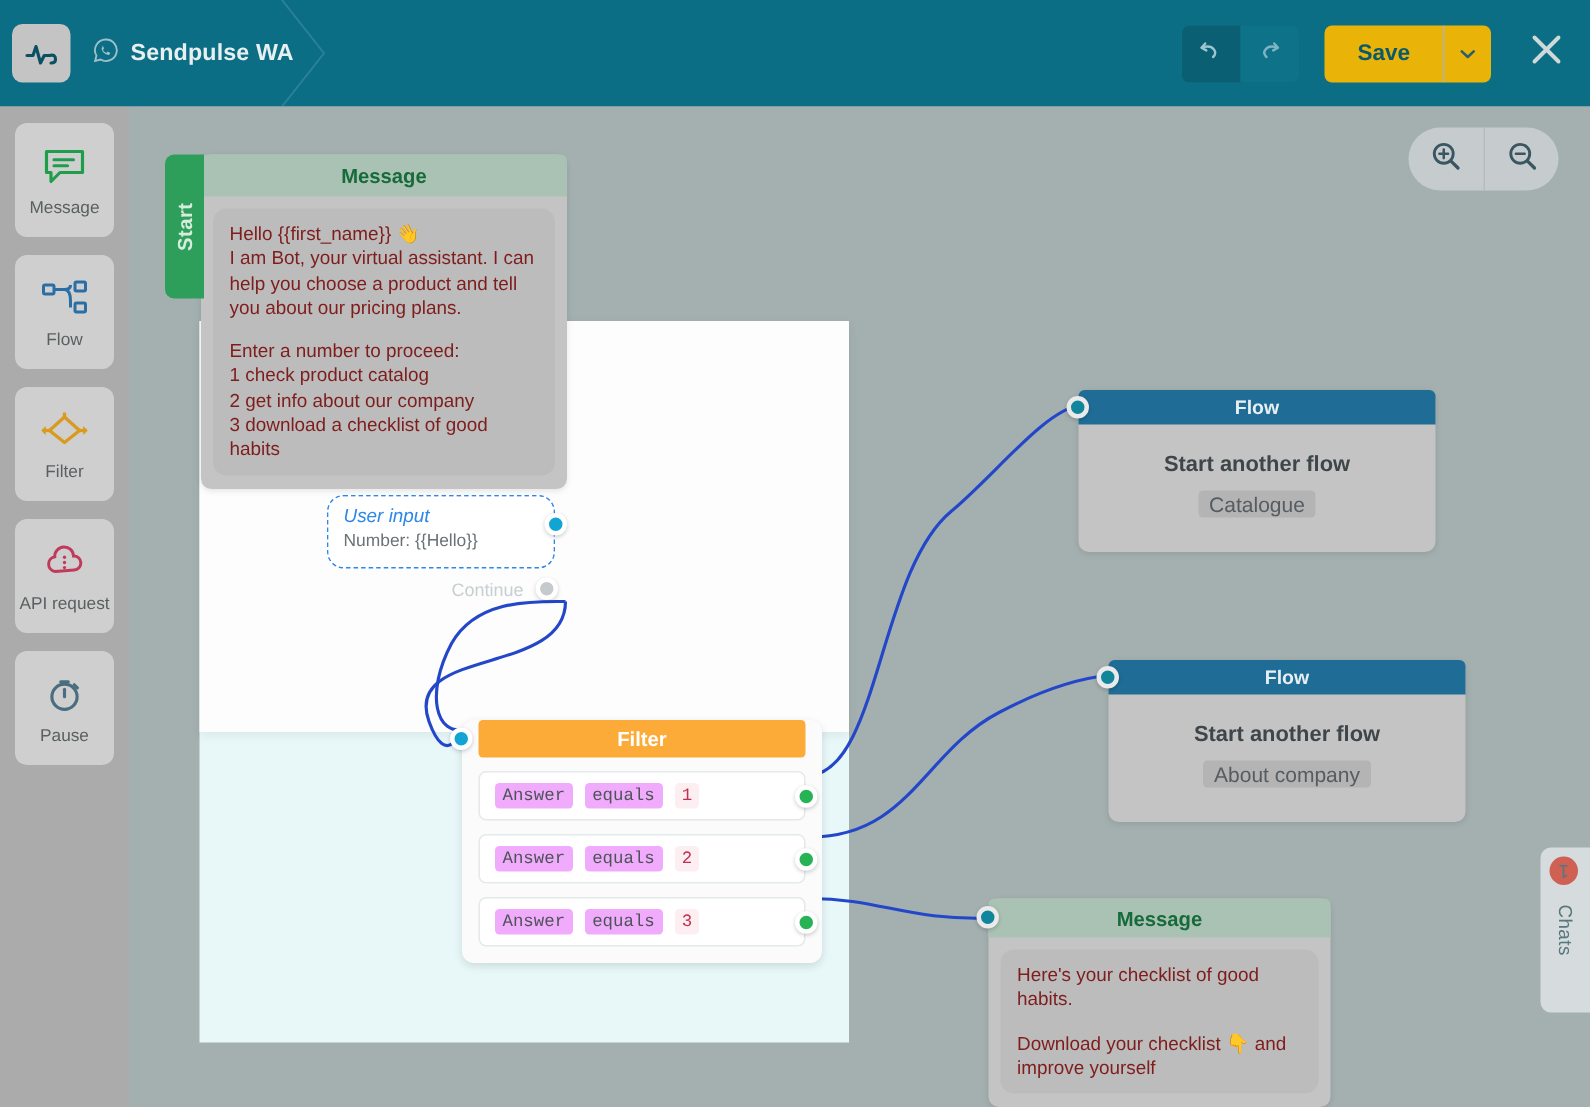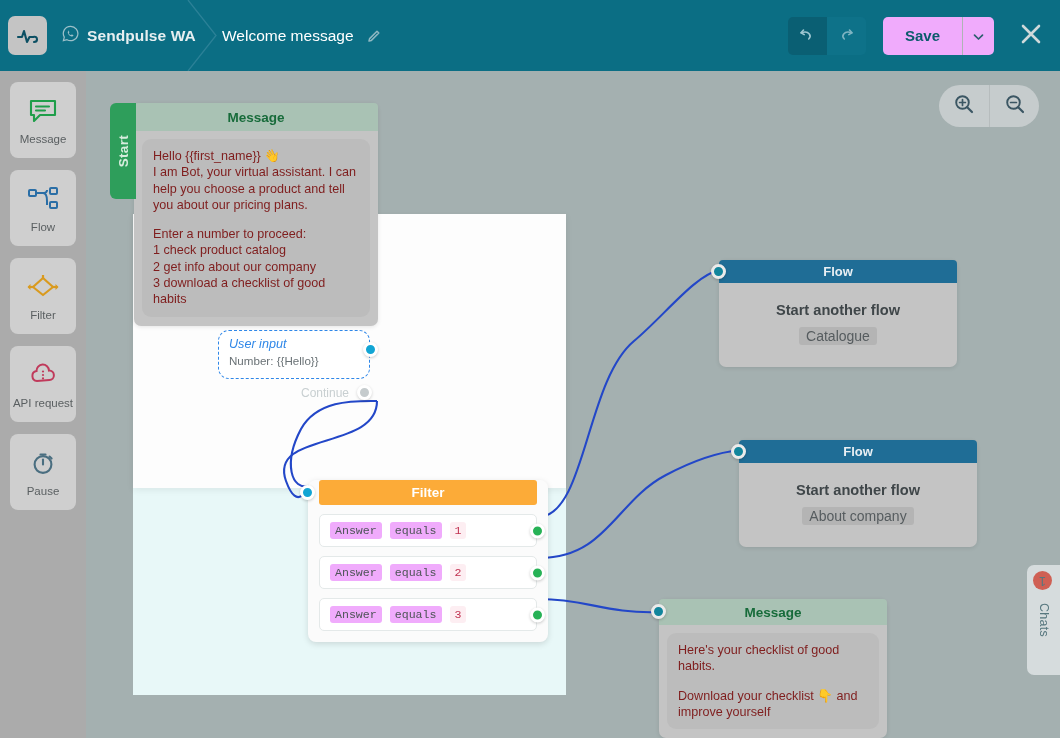--- a/index.html
+++ b/index.html
@@ -51,21 +51,21 @@
     border-radius: 5px; overflow: hidden; margin-right: 17px;
   }
   .undo-btn, .redo-btn {
     width: 39px; height: 38px; display: flex; align-items: center; justify-content: center;
     cursor: pointer;
   }
   .undo-btn { background: #0a5f73; }
   .redo-btn { background: #0e7289; }
   .save-group {
     display: flex; align-items: flex-start; margin-right: 22px;
-    border-radius: 5px; overflow: hidden; background: #f0abfc;
+    border-radius: 5px; overflow: hidden; background: #eab308;
   }
   .save-btn {
     padding: 0 22px; height: 38px; display: flex; align-items: center;
     color: #0b5a6b; font-size: 15px; font-weight: bold; cursor: pointer;
   }
   .save-caret {
     width: 32px; height: 38px; display: flex; align-items: center; justify-content: center;
     border-left: 1px solid #aeb4b5; cursor: pointer;
   }
   .close-btn { width: 30px; height: 30px; display: flex; align-items: center; justify-content: center; cursor: pointer; }
@@ -282,28 +282,20 @@
         <path d="M6 5.6c.3-.1.6 0 .8.4l.5 1c.1.3 0 .5-.2.7l-.3.3c-.1.2-.1.3 0 .5.4.7 1 1.3 1.8 1.6.2.1.4.1.5-.1l.3-.35c.2-.2.4-.25.65-.15l1 .45c.35.15.45.5.3.8-.3.6-1 .95-1.7.8-1.9-.35-3.5-1.95-3.9-3.85-.1-.65.2-1.3.75-1.6z" fill="#9dc0c9"></path>
       </svg>
     </span>
     <span class="brand-name">Sendpulse WA</span>
   </div>
 
   <svg class="seg-divider" viewBox="0 0 34 71">
     <path d="M2 0 L30 35.5 L2 71" fill="none" stroke="#2b8197" stroke-width="1.3"></path>
   </svg>
 
-  <div class="flow-seg">
-    <span class="flow-title">Welcome message</span>
-    <span class="pencil-btn">
-      <svg width="16" height="16" viewBox="0 0 16 16">
-        <path d="M3 13 L3.6 10.6 L11 3.2 L12.8 5 L5.4 12.4 Z" fill="none" stroke="#8fb8c2" stroke-width="1.5" stroke-linejoin="round"></path>
-      </svg>
-    </span>
-  </div>
 
   <div class="tb-right">
     <div class="undo-group">
       <div class="undo-btn">
         <span>
           <svg width="18" height="18" viewBox="0 0 18 18">
             <path d="M5.5 5 L3 7.8 L6.2 9.6" fill="none" stroke="#9dc6d1" stroke-width="1.6" stroke-linecap="round" stroke-linejoin="round"></path>
             <path d="M3.3 7.8 q5.5 -2 8 1.2 q2 2.6 -0.6 5" fill="none" stroke="#9dc6d1" stroke-width="1.6" stroke-linecap="round"></path>
           </svg>
         </span>

